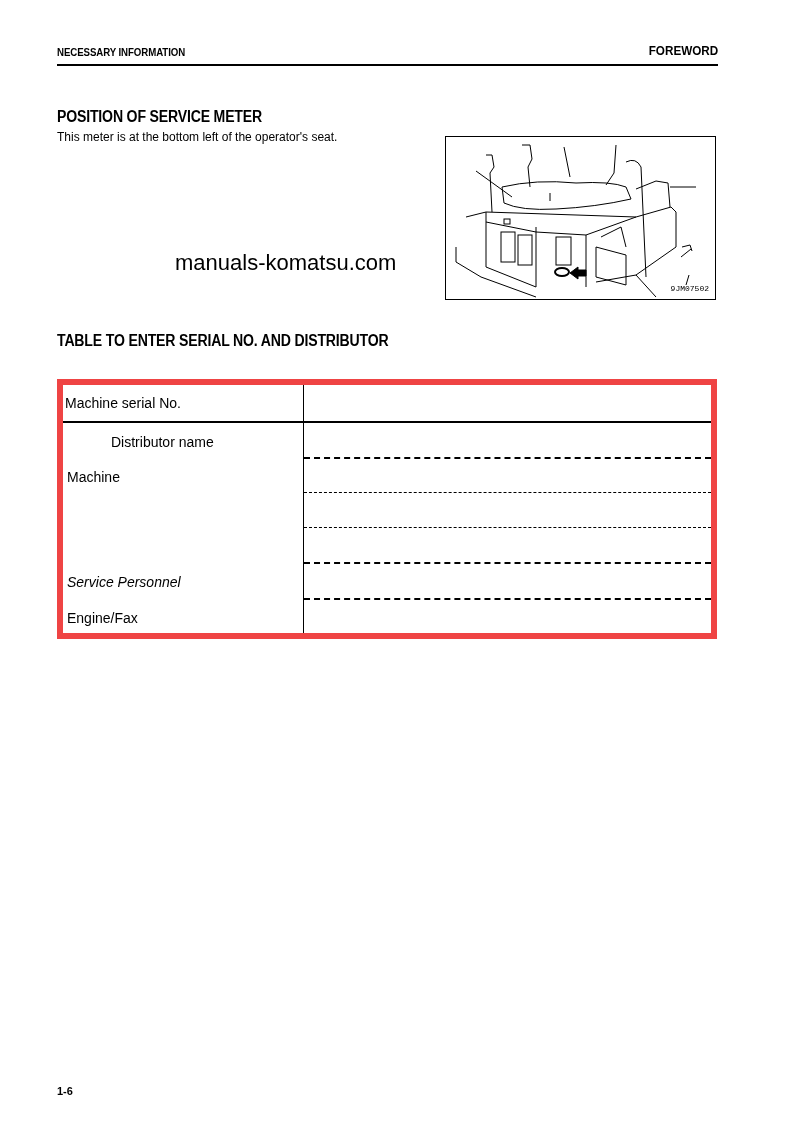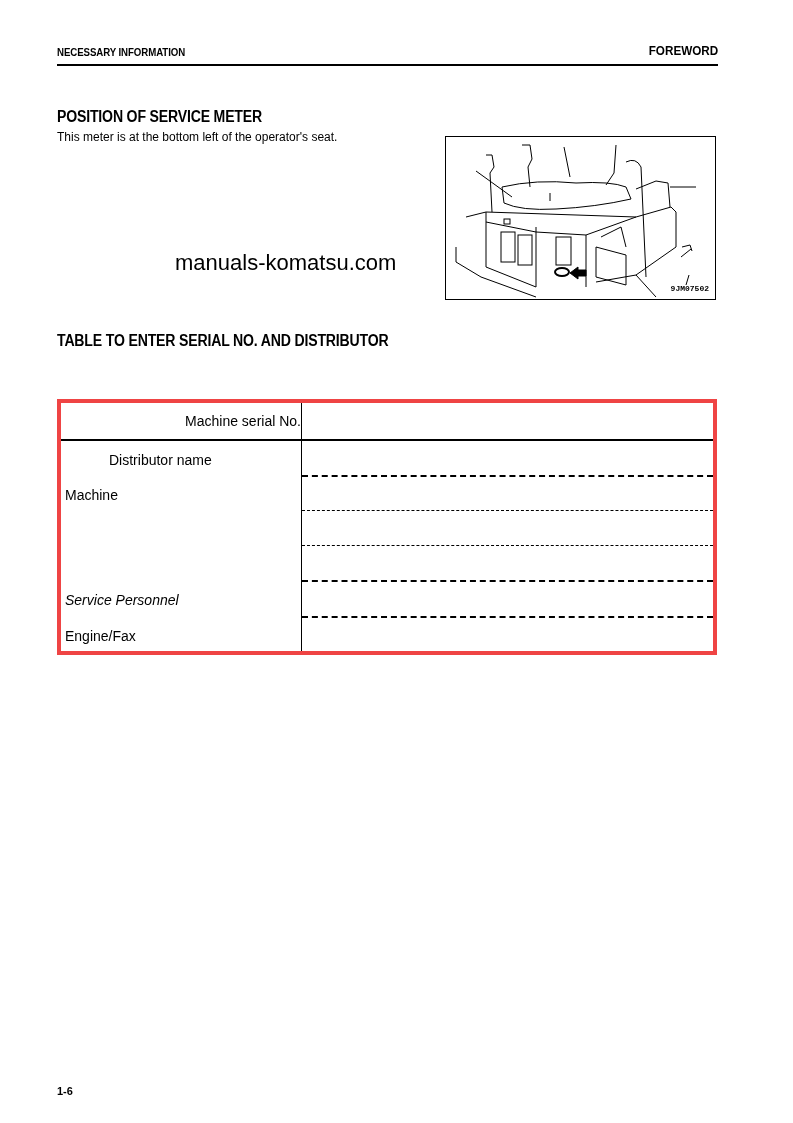--- a/index.html
+++ b/index.html
@@ -3,23 +3,23 @@
   <meta charset="utf-8">
   <style>
     html, body { margin: 0; padding: 0; background: #ffffff; }
     body { width: 793px; height: 1123px; position: relative; overflow: hidden; font-family: "Liberation Sans", sans-serif; color: #000; }
     .hdr-left { position: absolute; left: 57px; top: 46px; font-size: 11px; font-weight: bold; transform: scaleX(0.88); transform-origin: left; letter-spacing: -0.1px; }
     .hdr-right { position: absolute; right: 75px; top: 43px; font-size: 13px; font-weight: bold; transform: scaleX(0.9); transform-origin: right; }
     .hdr-rule { position: absolute; left: 57px; top: 64px; width: 661px; height: 2px; background: #000; }
     .h1 { position: absolute; left: 57px; font-size: 16px; font-weight: bold; transform: scaleX(0.88); transform-origin: left; letter-spacing: -0.2px; }
     .body-text { position: absolute; left: 57px; top: 130px; font-size: 12px; }
     .figure { position: absolute; left: 445px; top: 136px; width: 271px; height: 164px; border: 1px solid #000; box-sizing: border-box; overflow: hidden; }
-    .fig-id { position: absolute; right: 6px; bottom: 6px; font-size: 8px; font-family: "Liberation Mono", monospace; font-weight: bold; }
+    .fig-id { position: absolute; right: 6px; bottom: 6px; font-size: 8px; font-family: "Liberation Mono", monospace; font-weight: normal; }
     .watermark { position: absolute; left: 175px; top: 250px; font-size: 22px; }
-    table.form { position: absolute; left: 57px; top: 399px; width: 660px; border-collapse: collapse; border: 4px solid #ef4444; text-align: right; }
+    table.form { position: absolute; left: 57px; top: 379px; width: 660px; border-collapse: collapse; border: 6px solid #ef4444; }
     table.form td { border: 1px solid #000; padding: 0; vertical-align: top; font-size: 14px; }
     table.form td.lbl { width: 238px; padding-left: 2px; height: 34px; line-height: 36px; border-right: 1px solid #000; }
     table.form tr.main > td { border-top: 2px solid #000; }
     .dist-labels { position: relative; height: 210px; }
     .dist-labels span { position: absolute; left: 2px; }
     .dist-lines { height: 210px; position: relative; }
     .dline { position: absolute; left: 0; right: 0; height: 0; }
     .dline.bold { border-top: 2px dashed #000; }
     .dline.thin { border-top: 1px dashed #000; }
     .pageno { position: absolute; left: 57px; top: 1085px; font-size: 11px; font-weight: bold; }

